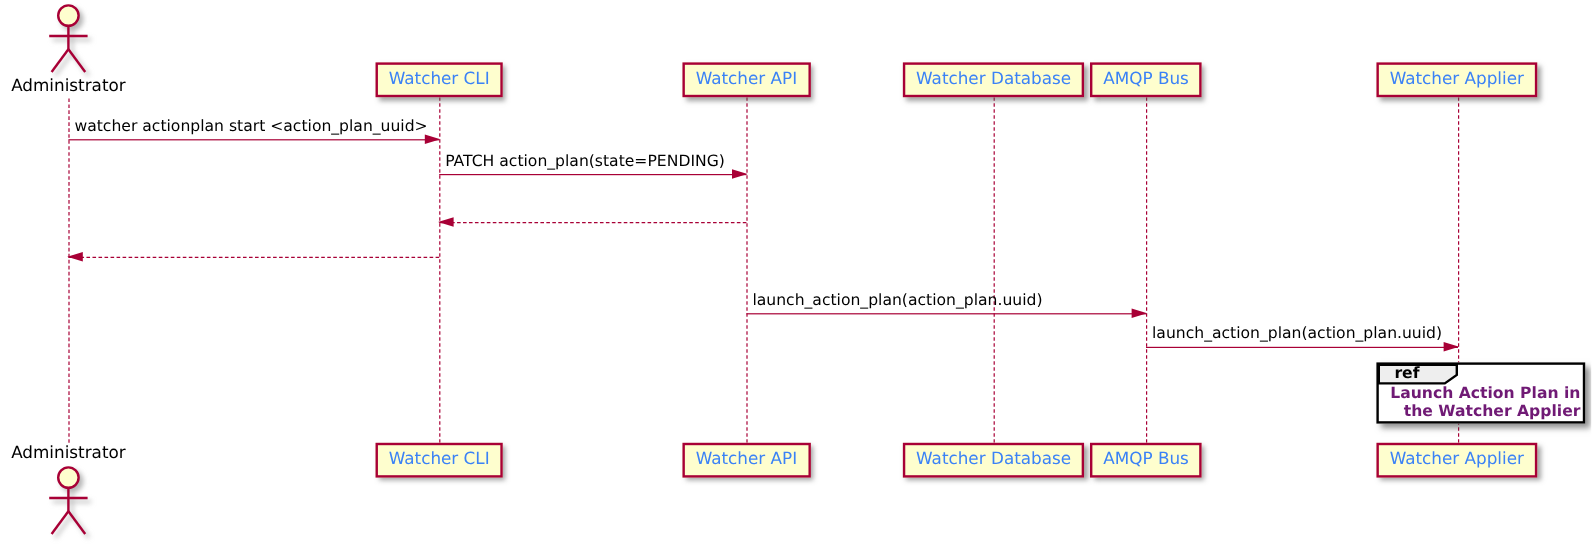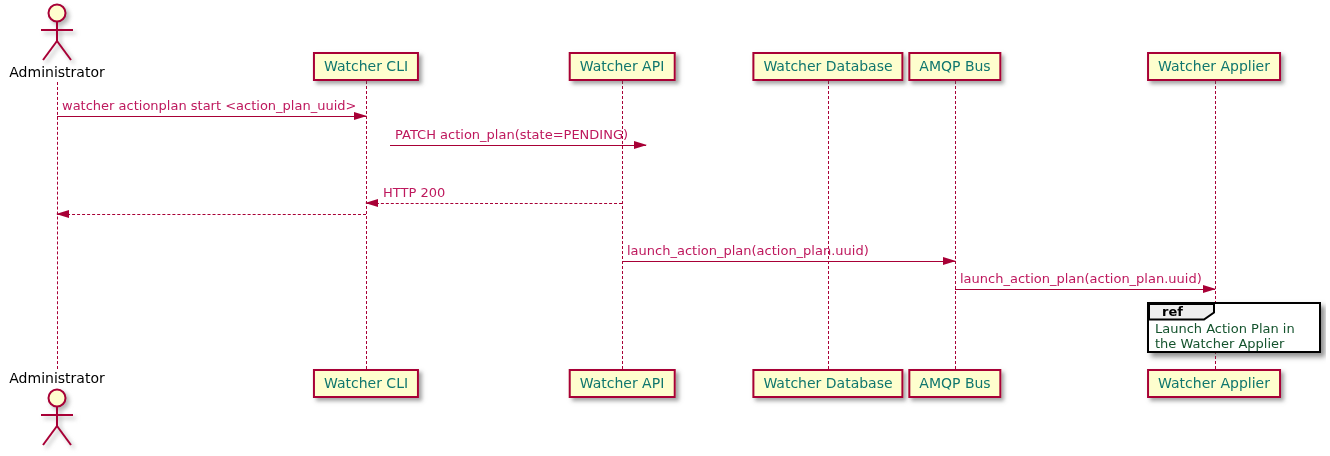--- a/index.html
+++ b/index.html
@@ -22,21 +22,21 @@
     border-left: 1px dashed #A80036;
   }
   
   .pbox {
     position: absolute;
     transform: translateX(-50%);
     background: #FEFECE;
     border: 2px solid #A80036;
     padding: 4px 9px 5px 9px;
     font-size: 14px;
-    color: #0f766e;
+    color: #3b82f6;
     white-space: nowrap;
     box-shadow: 3px 3px 4px rgba(90,90,90,0.55);
     box-sizing: border-box;
     height: 29px;
     line-height: 16px;
   }
   
   .actor-label {
     position: absolute;
     transform: translateX(-50%);
@@ -45,21 +45,21 @@
     white-space: nowrap;
   }
   .actor-svg {
     position: absolute;
     filter: drop-shadow(3px 3px 2px rgba(120,120,120,0.55));
   }
   
   .msg { position: absolute; }
   .msg-label {
     font-size: 13px;
-    color: #be185d;
+    color: #000000;
     padding-left: 5px;
     margin-bottom: 3px;
     white-space: nowrap;
   }
   .msg-label.ret { padding-left: 17px; }
   .msg-label.ok { padding-left: 8px; }
   .msg-line { position: relative; height: 0; }
   .msg-line.solid  { border-top: 1px solid #A80036; }
   .msg-line.dashed { border-top: 1px dashed #A80036; }
   .arrowhead { position: absolute; width: 0; height: 0; top: -5px; }
@@ -79,38 +79,40 @@
   .ref-box {
     position: absolute;
     left: 1147px;
     top: 302px;
     width: 174px;
     height: 51px;
     background: #ffffff;
     border: 2px solid #000000;
     box-sizing: border-box;
     box-shadow: 4px 4px 5px rgba(70,70,70,0.6);
+    text-align: right;
   }
   .ref-header-shape { position: absolute; left: -1px; top: -1px; }
   .ref-keyword {
     position: absolute;
     left: 13px;
     top: 0px;
     font-size: 13px;
     font-weight: bold;
     color: #000000;
   }
   .ref-text {
     position: absolute;
     left: 6px;
     top: 17px;
     width: 162px;
     font-size: 13px;
     line-height: 15px;
-    color: #14532d;
+    color: #701a75;
+    font-weight: bold;
   }
 </style>
 </head>
 <body>
 
 <div id="diagram">
 
   <div class="lifeline" style="left:57px;  top:82px; height:287px;"></div>
   <div class="lifeline" style="left:366px; top:81px; height:288px;"></div>
   <div class="lifeline" style="left:622px; top:81px; height:288px;"></div>
@@ -133,30 +135,29 @@
   <div class="pbox" style="left:955px; top:52px;">AMQP Bus</div>
   <div class="pbox" style="left:1214px; top:52px;">Watcher Applier</div>
 
   <div class="msg" style="left:57px; top:98px; width:309px;">
     <div class="msg-label">watcher actionplan start &lt;action_plan_uuid&gt;</div>
     <div class="msg-line solid">
       <div class="arrowhead right"></div>
     </div>
   </div>
 
-  <div class="msg" style="left:366px; top:127px; width:256px;margin-left:24px;">
+  <div class="msg" style="left:366px; top:127px; width:256px;">
     <div class="msg-label">PATCH action_plan(state=PENDING)</div>
     <div class="msg-line solid">
       <div class="arrowhead right"></div>
     </div>
   </div>
 
 
   <div class="msg" style="left:366px; top:185px; width:256px;">
-    <div class="msg-label ret">HTTP 200</div>
     <div class="msg-line dashed">
       <div class="arrowhead left"></div>
     </div>
   </div>
 
   <div class="msg" style="left:57px; top:214px; width:309px;">
     <div class="msg-line dashed">
       <div class="arrowhead left"></div>
     </div>
   </div>

